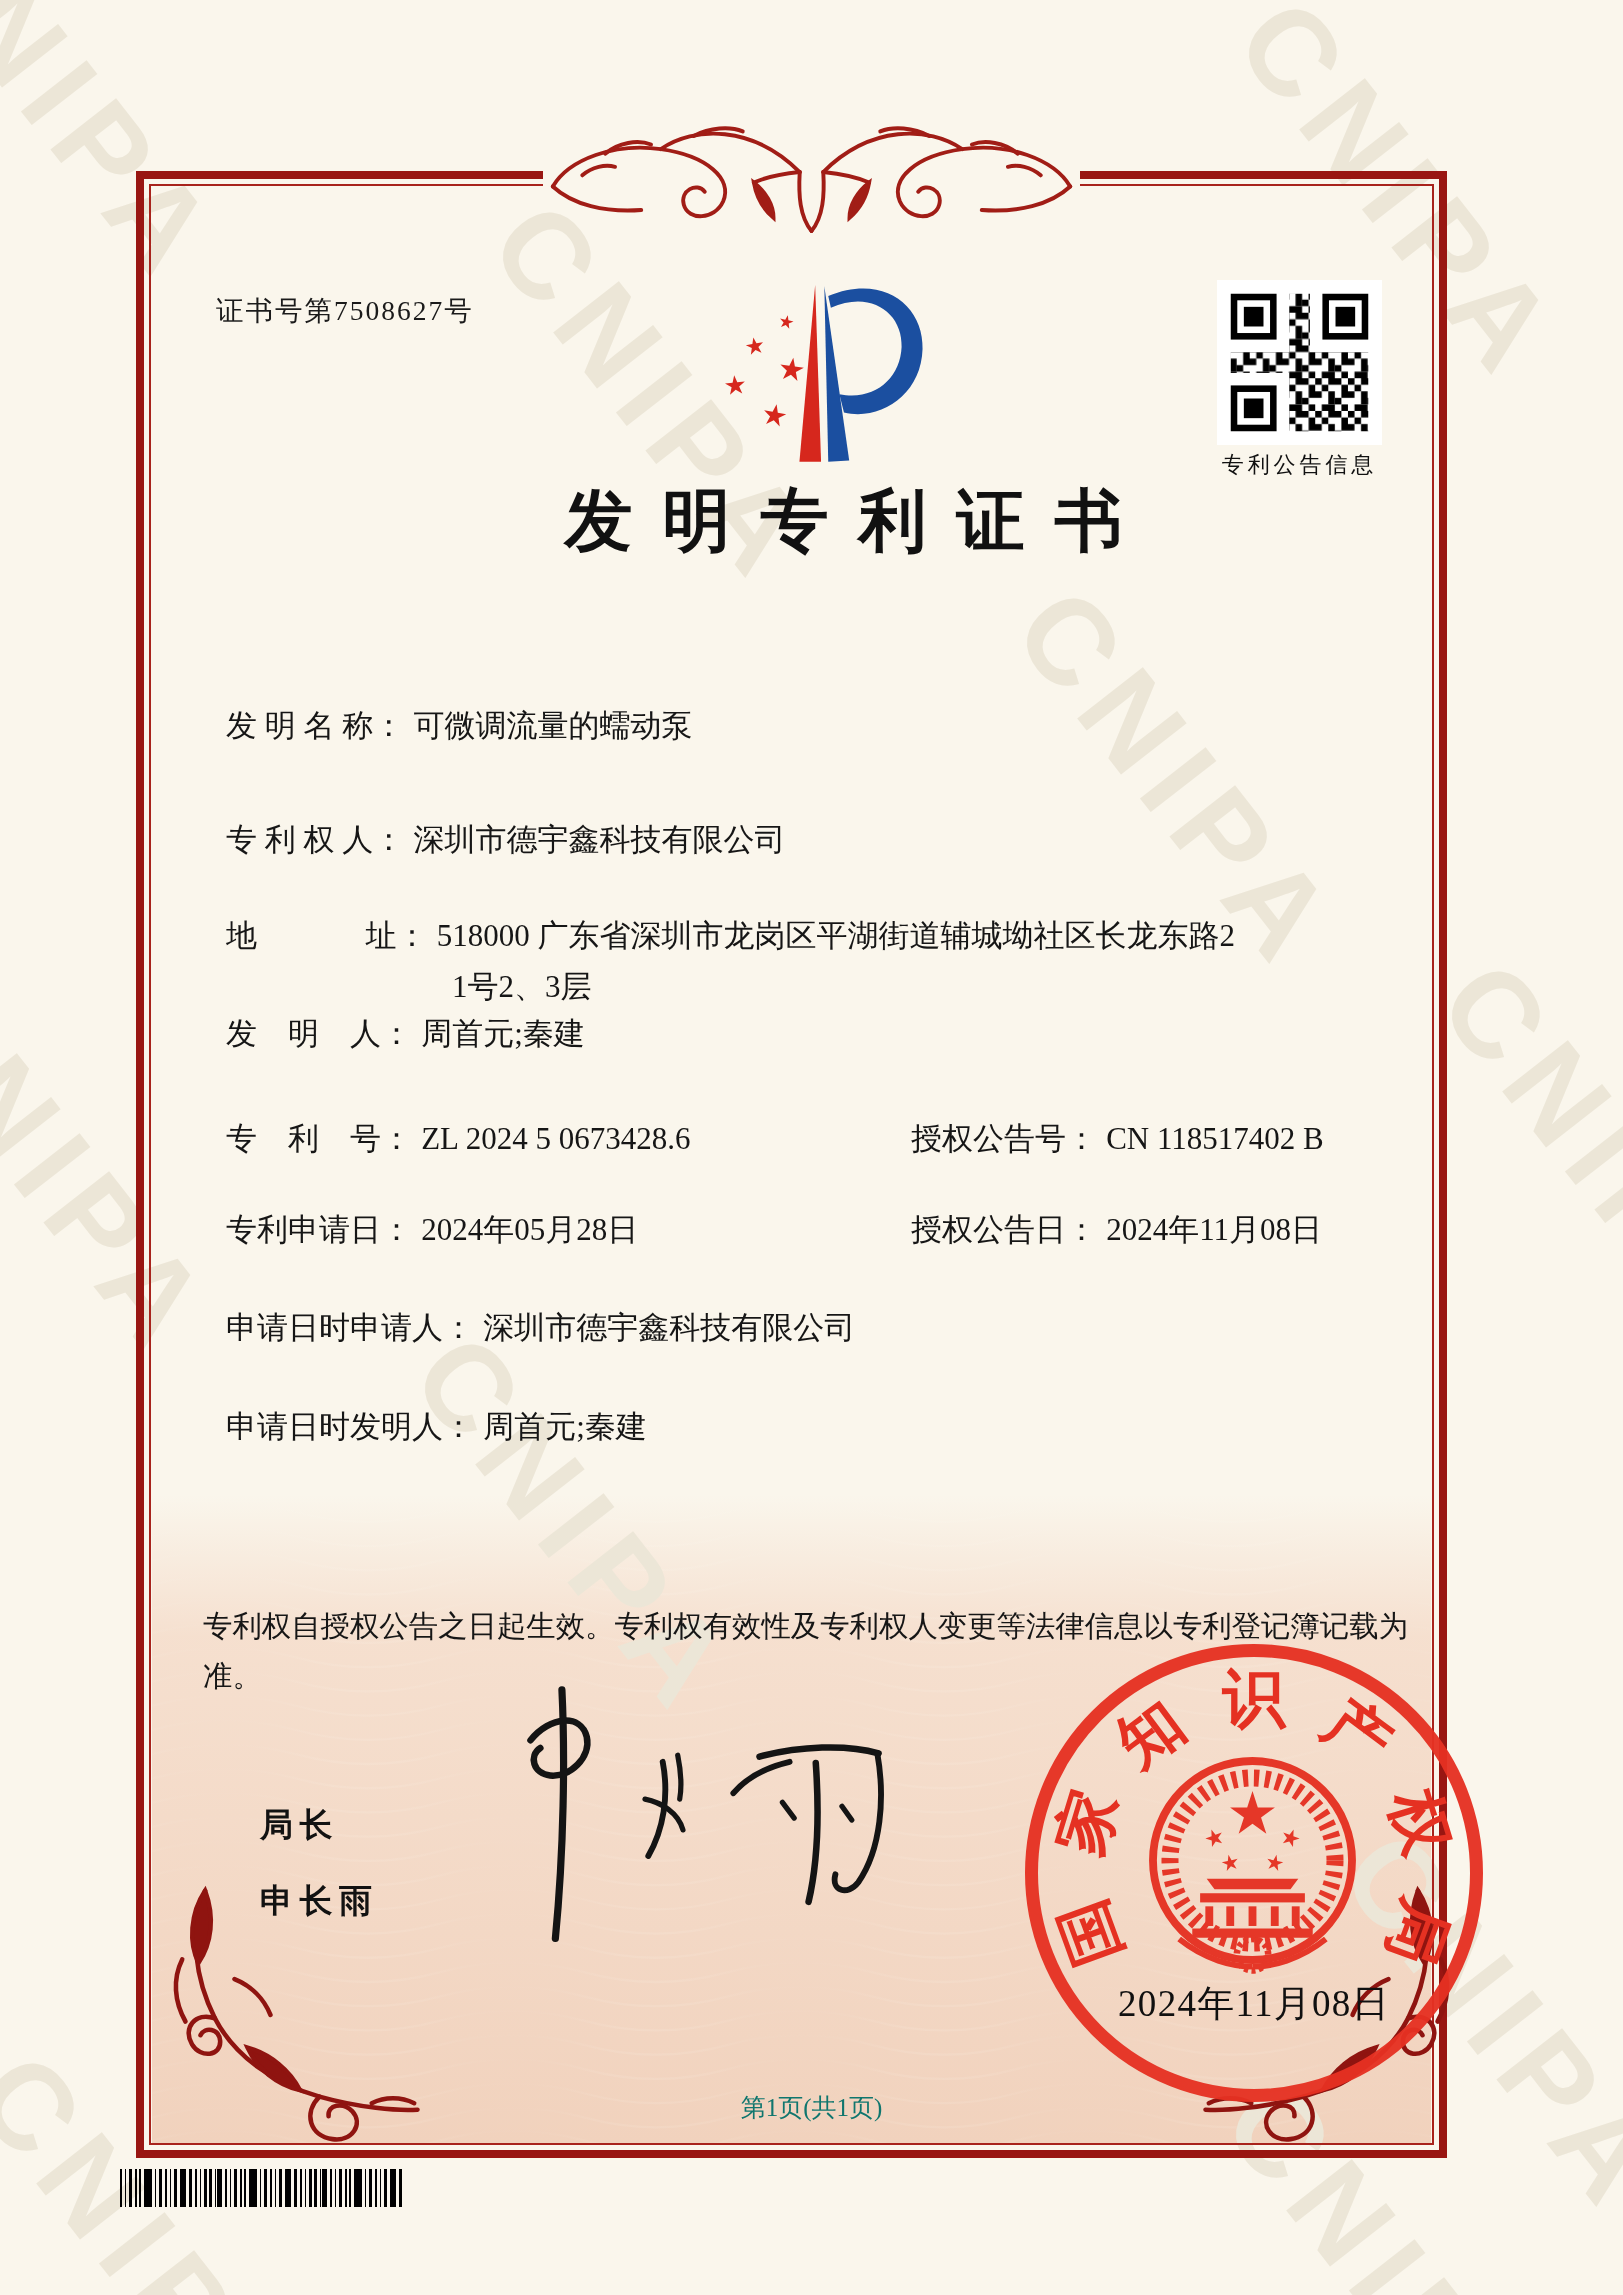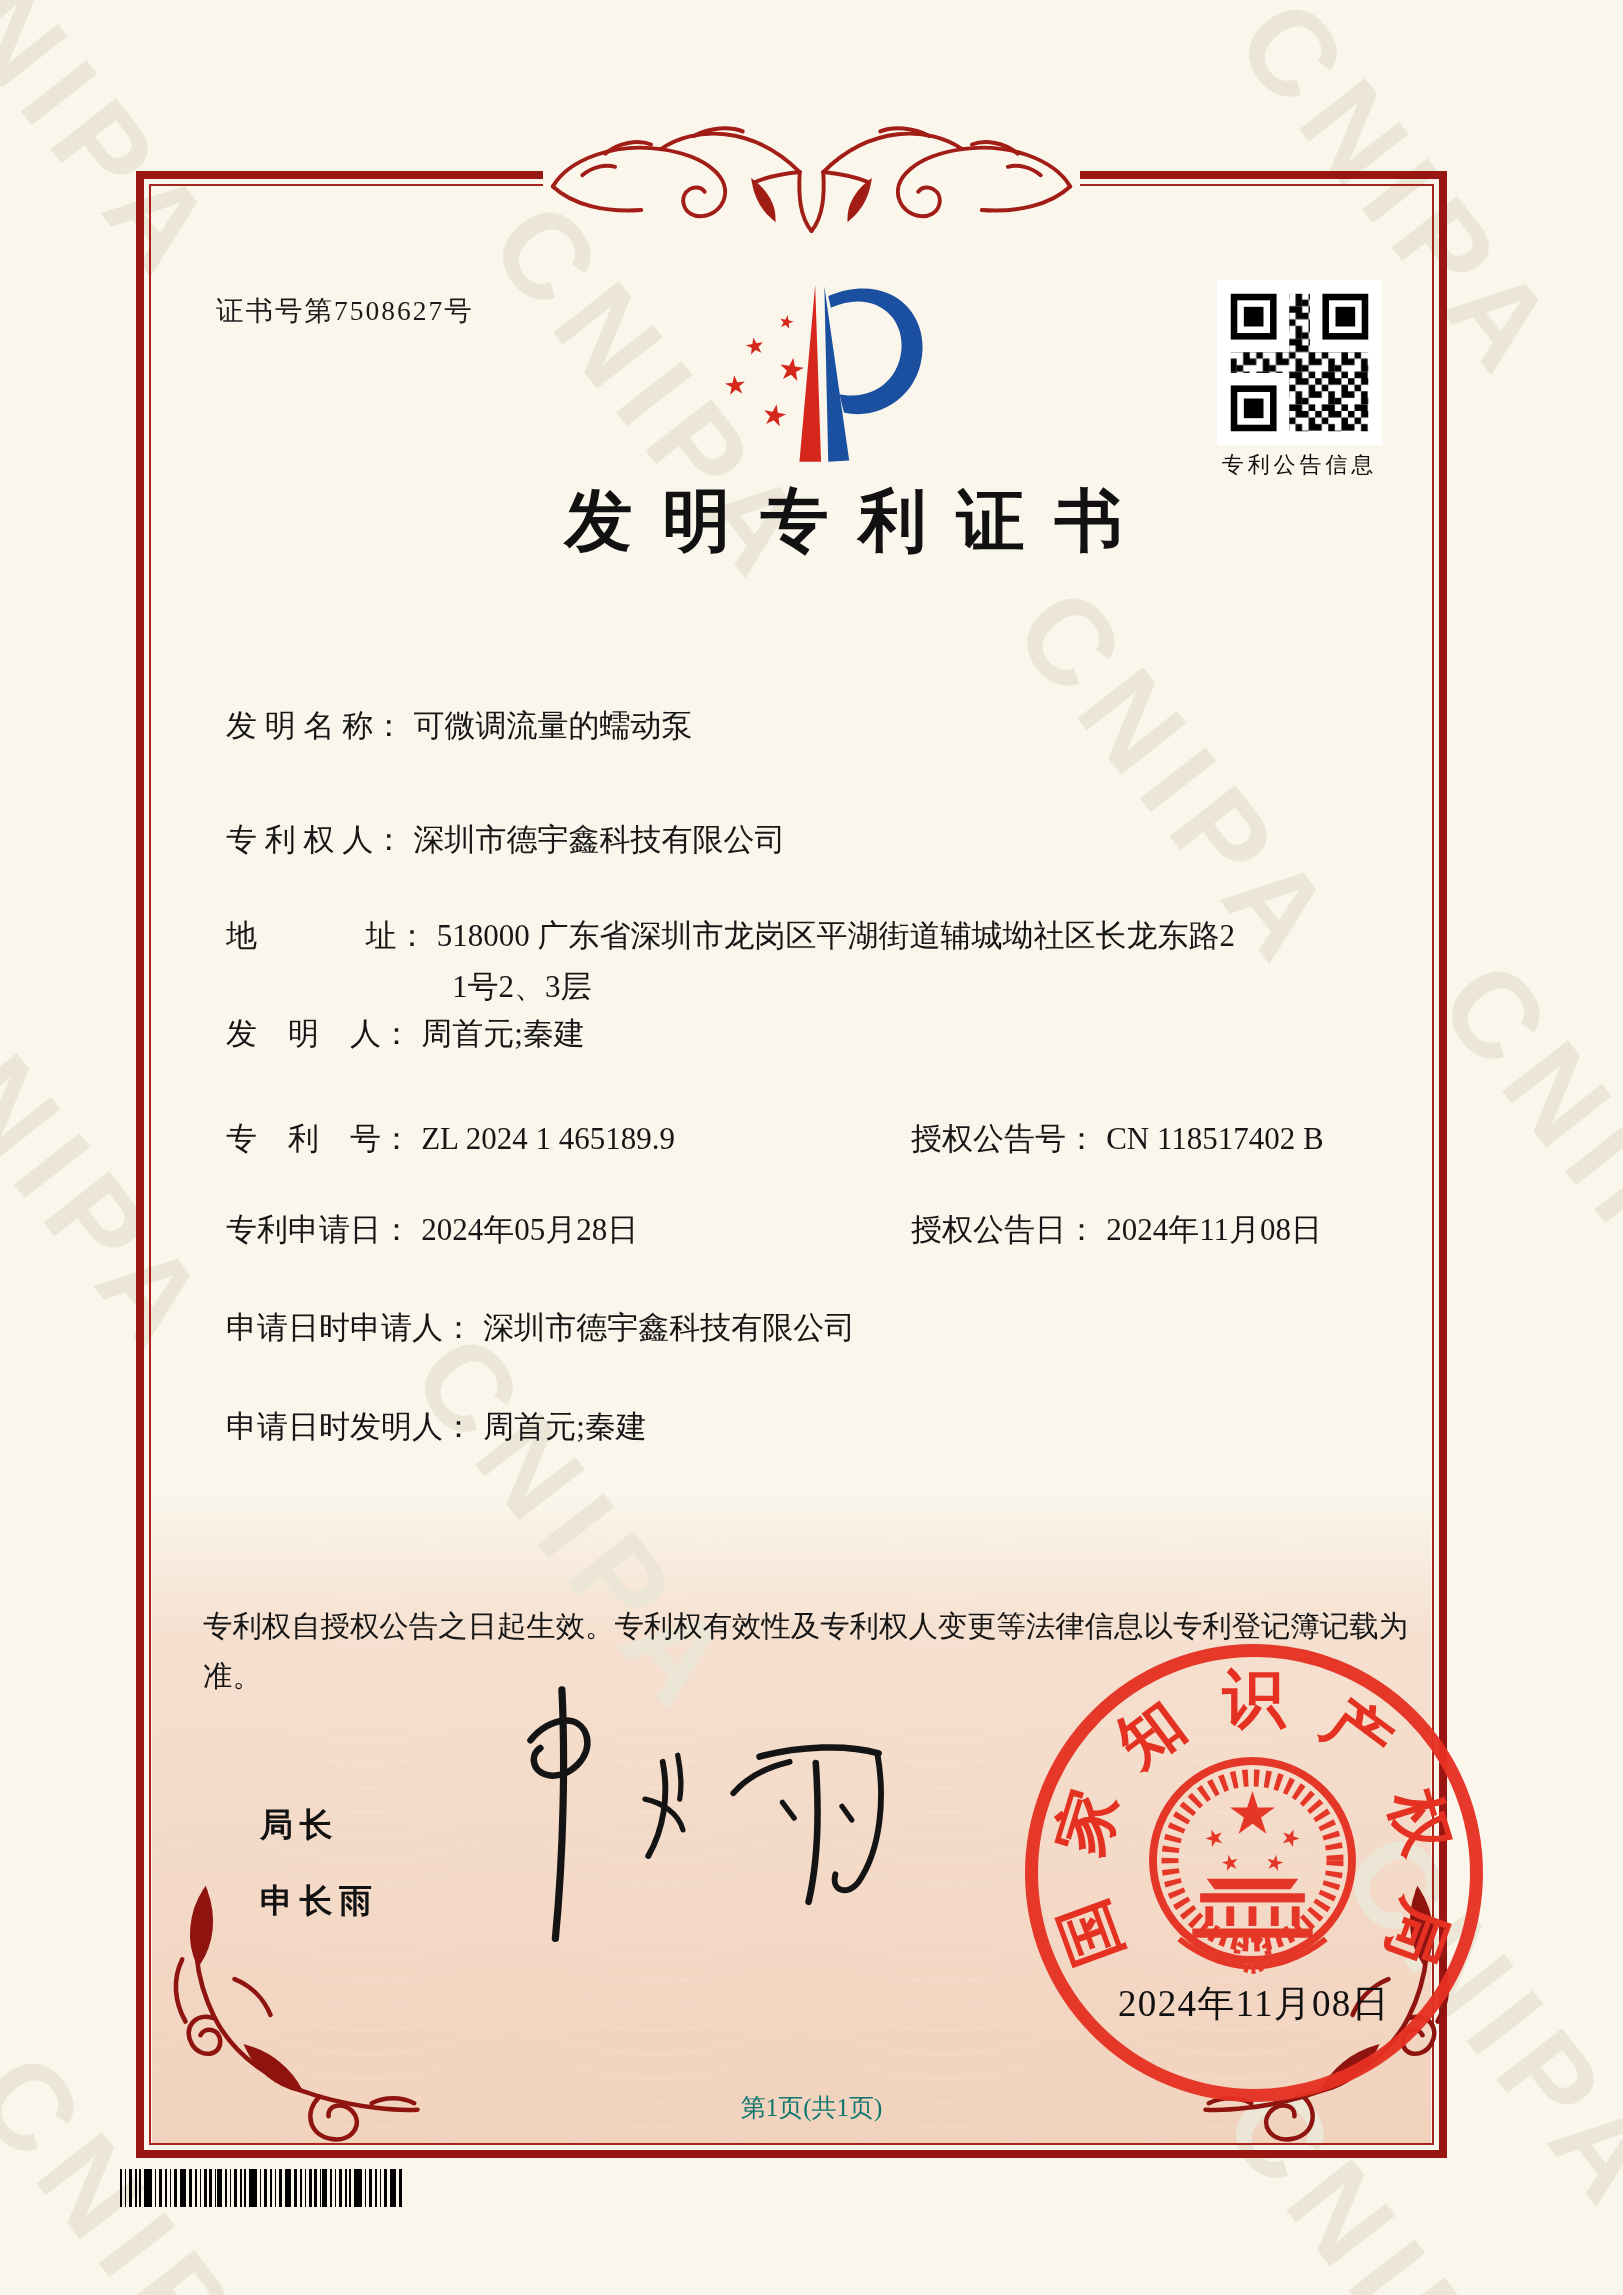--- a/index.html
+++ b/index.html
@@ -227,21 +227,21 @@
   <div class="row" style="top:915px">
     <span class="lbl">地              址：</span><span class="val">518000 广东省深圳市龙岗区平湖街道辅城坳社区长龙东路2</span>
   </div>
   <div class="row2" style="top:966px">
     <span>1号2、3层</span>
   </div>
   <div class="row" style="top:1013px">
     <span class="lbl">发    明    人：</span><span class="val">周首元;秦建</span>
   </div>
   <div class="row" style="top:1118px">
-    <span class="lbl">专    利    号：</span><span class="val">ZL 2024 1 465189.9</span>
+    <span class="lbl">专    利    号：</span><span class="val">ZL 2024 5 0673428.6</span>
     <span class="rcol"><span class="lbl">授权公告号：</span><span class="val">CN 118517402 B</span></span>
   </div>
   <div class="row" style="top:1209px">
     <span class="lbl">专利申请日：</span><span class="val">2024年05月28日</span>
     <span class="rcol"><span class="lbl">授权公告日：</span><span class="val">2024年11月08日</span></span>
   </div>
   <div class="row" style="top:1307px">
     <span class="lbl">申请日时申请人：</span><span class="val">深圳市德宇鑫科技有限公司</span>
   </div>
   <div class="row" style="top:1406px">

